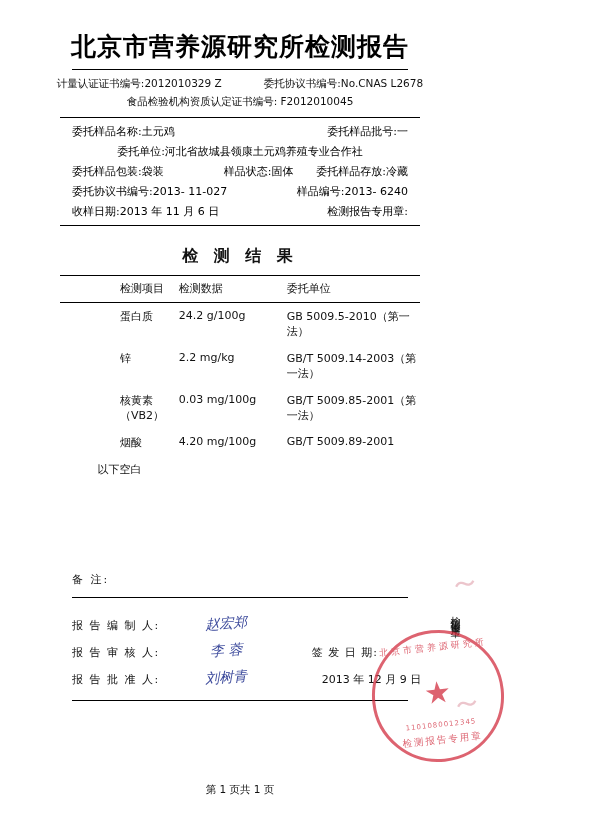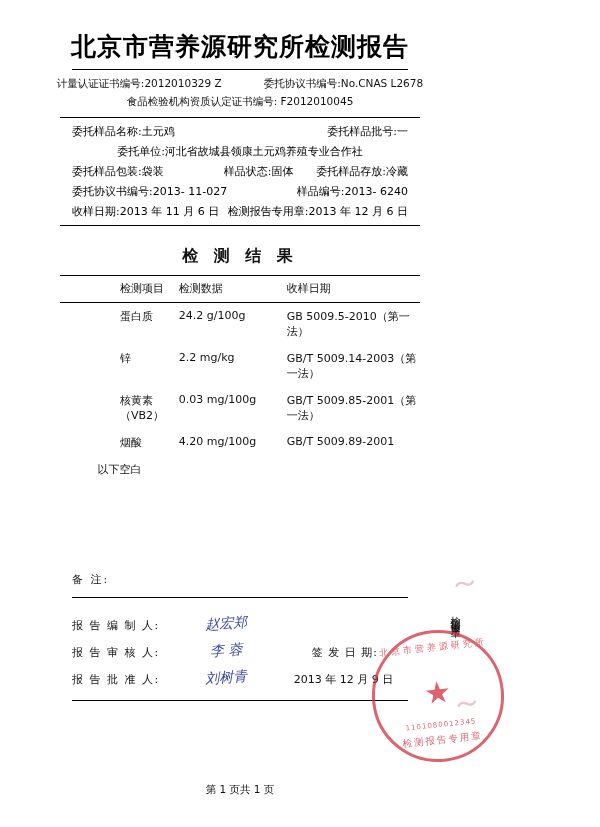--- a/index.html
+++ b/index.html
@@ -167,21 +167,21 @@
     line-height: 24px;
     transform: rotate(-4deg);
     opacity: .85;
   }
   .sig-right {
     margin-left: 26px;
     white-space: nowrap;
     letter-spacing: 1px;
   }
   .sig-date {
-    margin-left: 8px;
+    margin-left: 36px;
     white-space: nowrap;
   }
   .bottom-rule {
     position: absolute;
     left: 72px;
     right: 72px;
     top: 700px;
     border-bottom: 1px solid #000;
   }
 
@@ -336,34 +336,33 @@
       </span>
     </div>
 
     <div class="info-line">
       <span class="seg seg-left">
         <span class="lbl">收样日期:</span>
         <span class="val">2013 年 11 月 6 日</span>
       </span>
       <span class="seg seg-right">
         <span class="lbl">检测报告专用章:</span>
-        <span class="val">2013 年 12 月 6 日</span>
       </span>
     </div>
 
   </div>
 
   <div class="results-heading">检 测 结 果</div>
 
   <table class="results">
     <thead>
       <tr>
         <th class="col-item th-item">检测项目</th>
         <th class="col-data">检测数据</th>
-        <th class="col-method">收样日期</th>
+        <th class="col-method">委托单位</th>
       </tr>
     </thead>
     <tbody>
       <tr>
         <td class="td-item">蛋白质</td>
         <td>24.2 g/100g</td>
         <td>GB 5009.5-2010（第一法）</td>
       </tr>
       <tr>
         <td class="td-item">锌</td>

